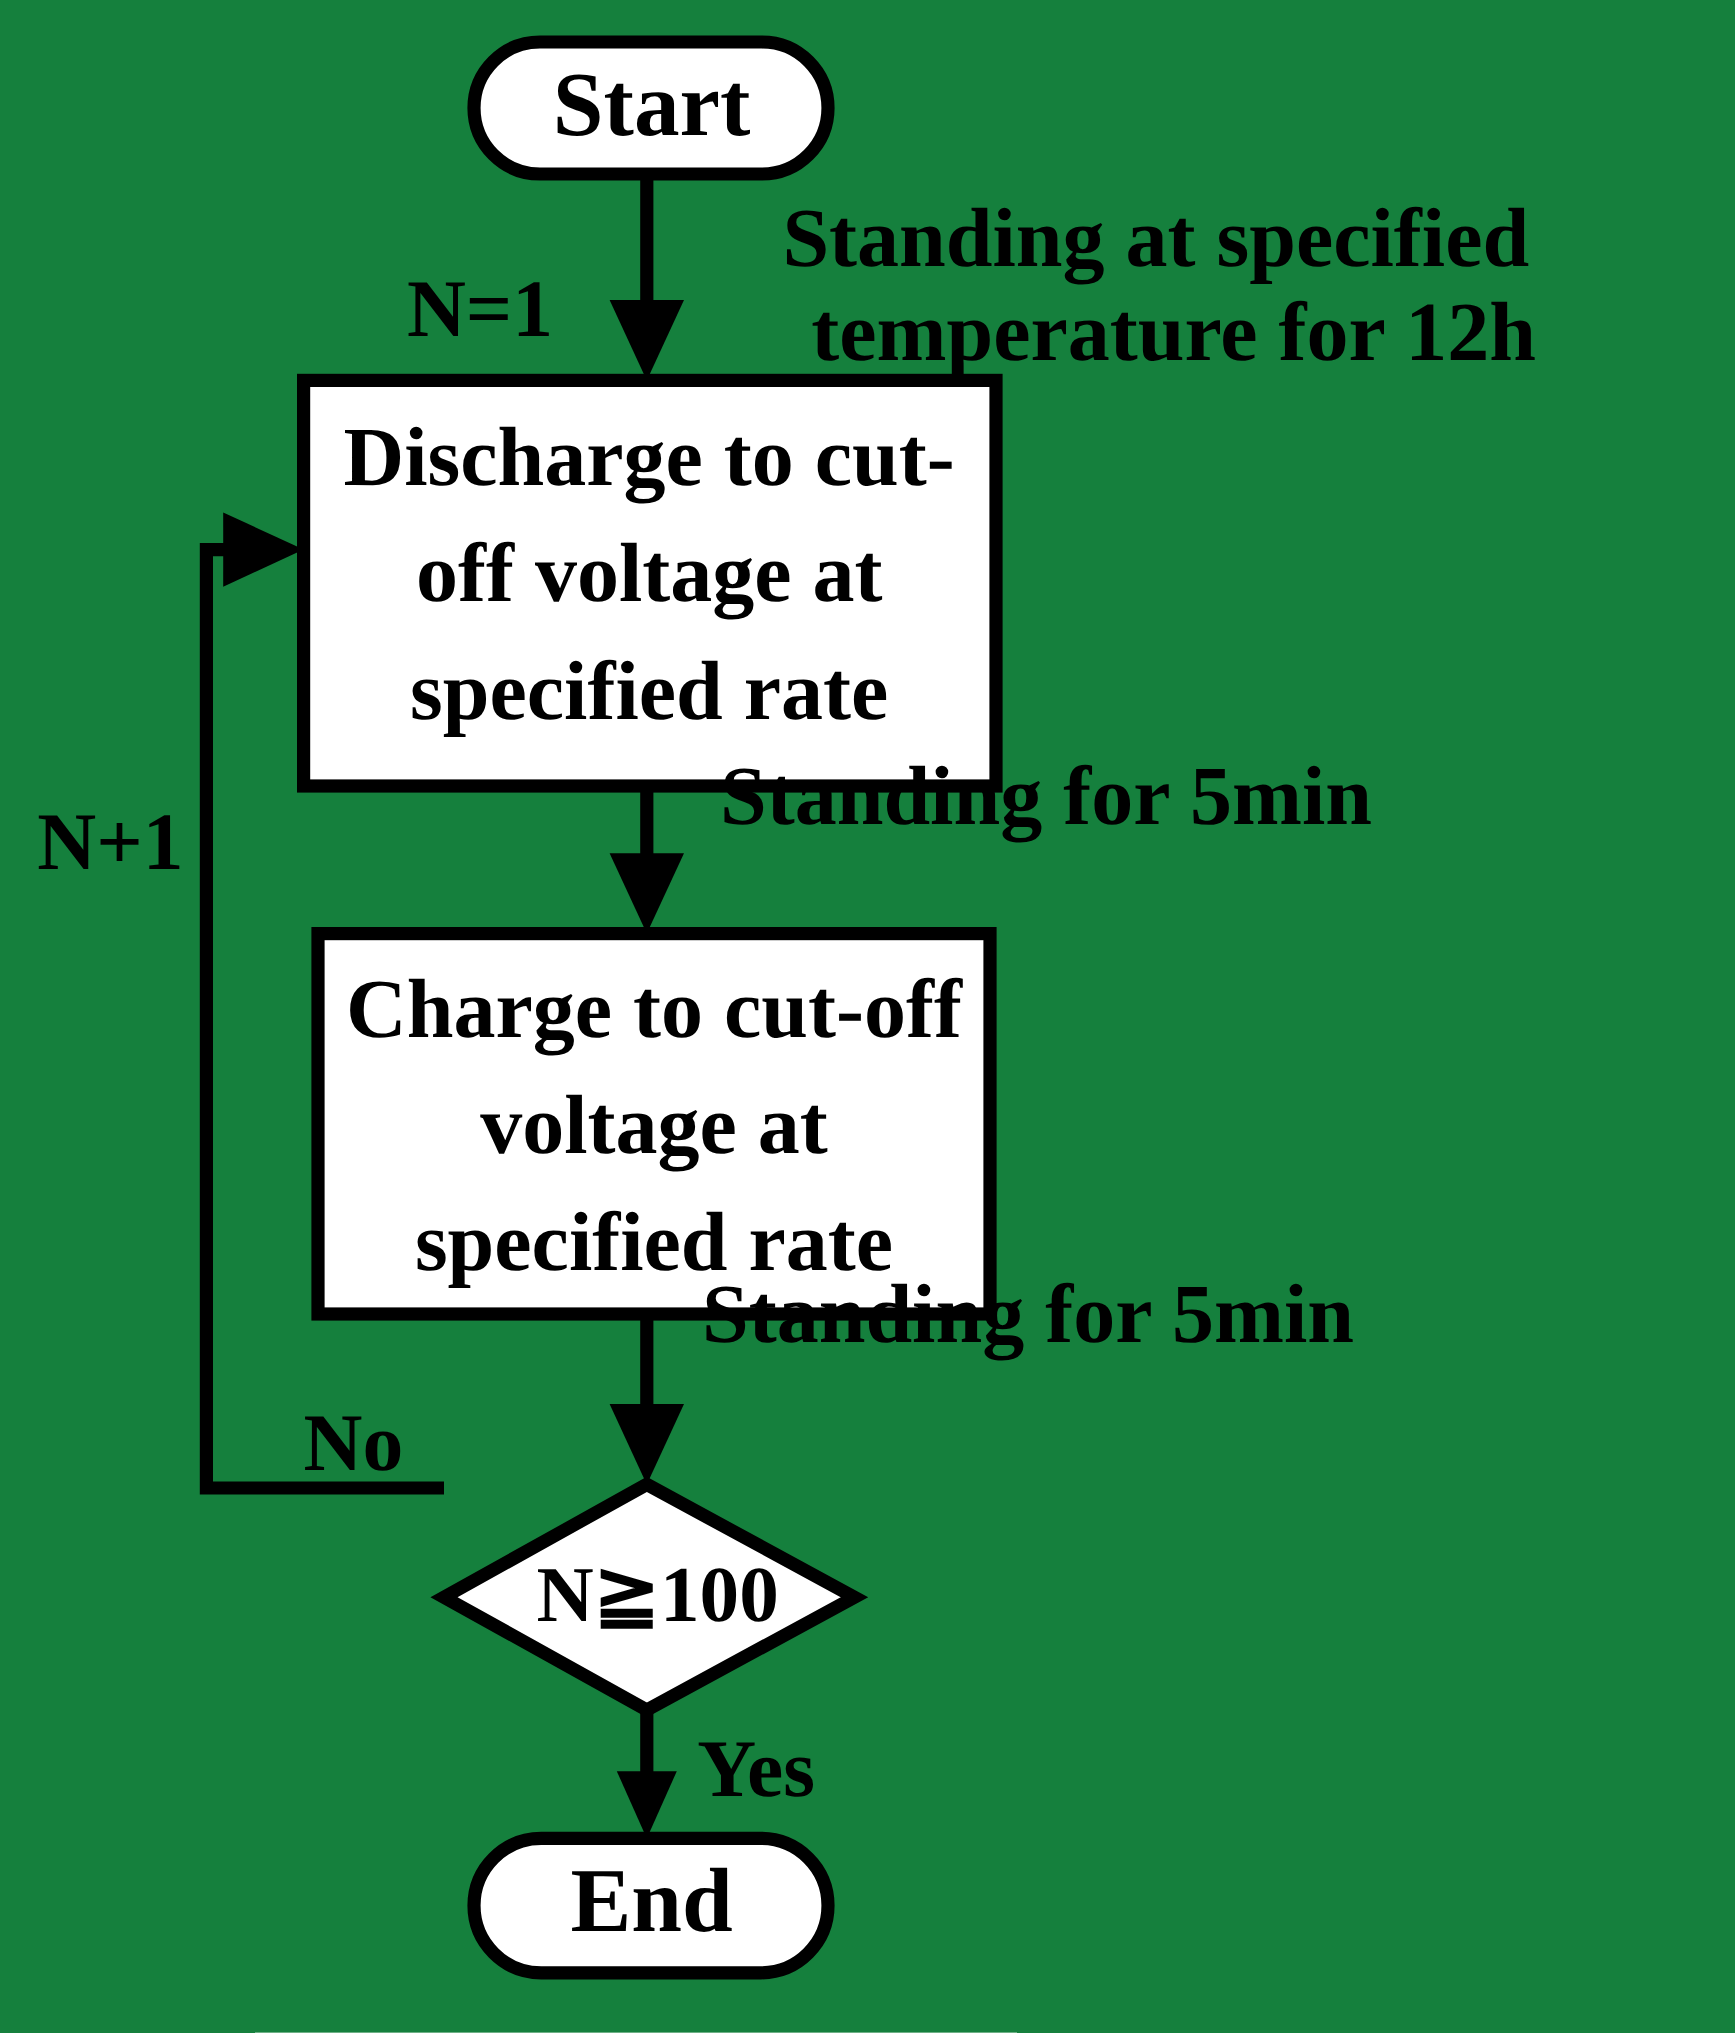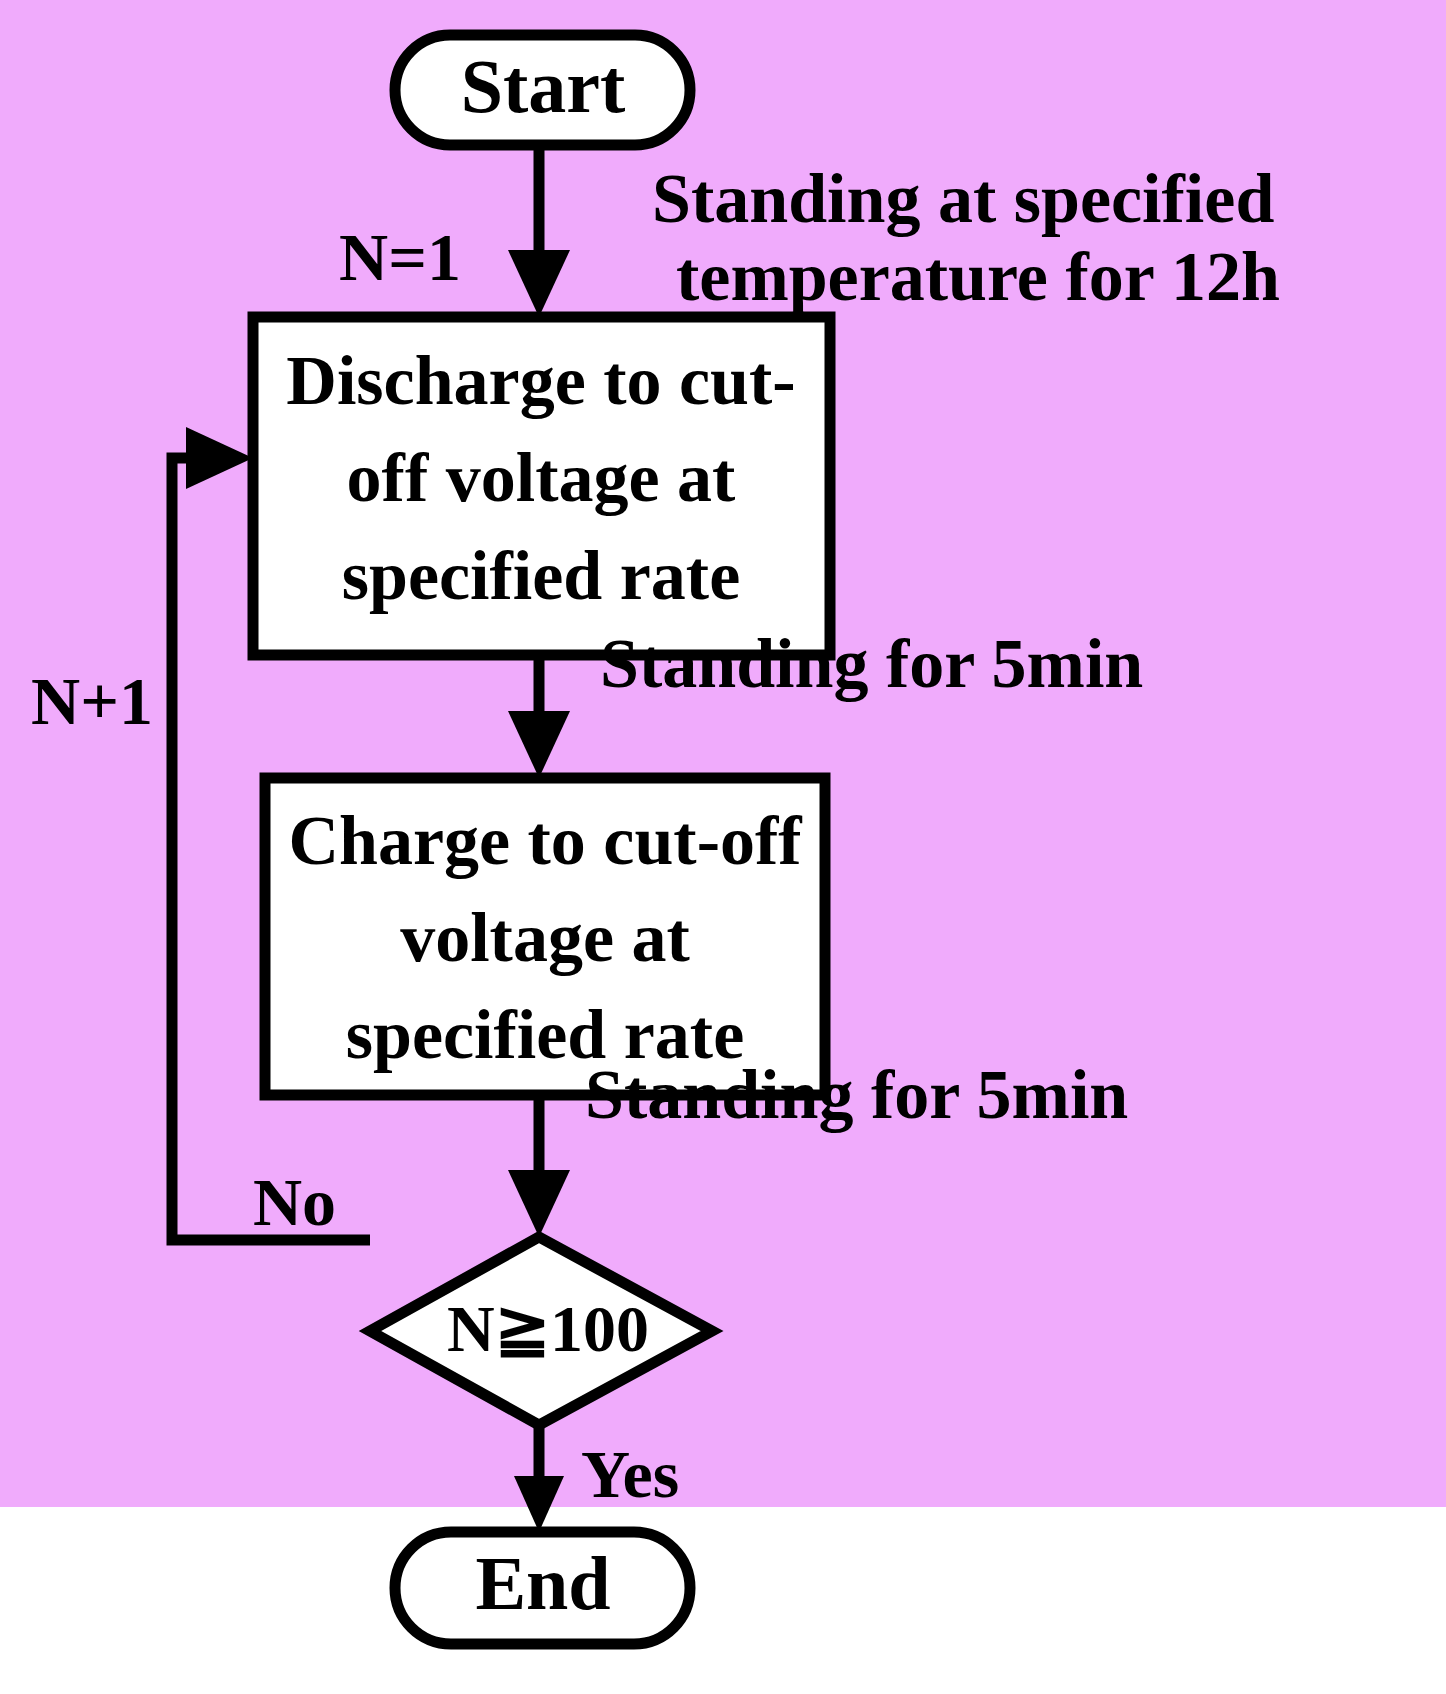--- a/index.html
+++ b/index.html
@@ -9,22 +9,22 @@
   }
   body {
     width: 1446px;
     height: 1694px;
     overflow: hidden;
     font-family: "Liberation Serif", "DejaVu Serif", serif;
   }
   #flowchart-root {
     position: relative;
     width: 1446px;
-    height: 1507px;
-    background: #f0abfc;
+    height: 1694px;
+    background: #15803d;
   }
   svg#flow-svg {
     display: block;
     width: 1446px;
     height: 1694px;
   }
   .shape-fill-white {
     fill: #ffffff;
     stroke: #000000;
     stroke-width: 11;

